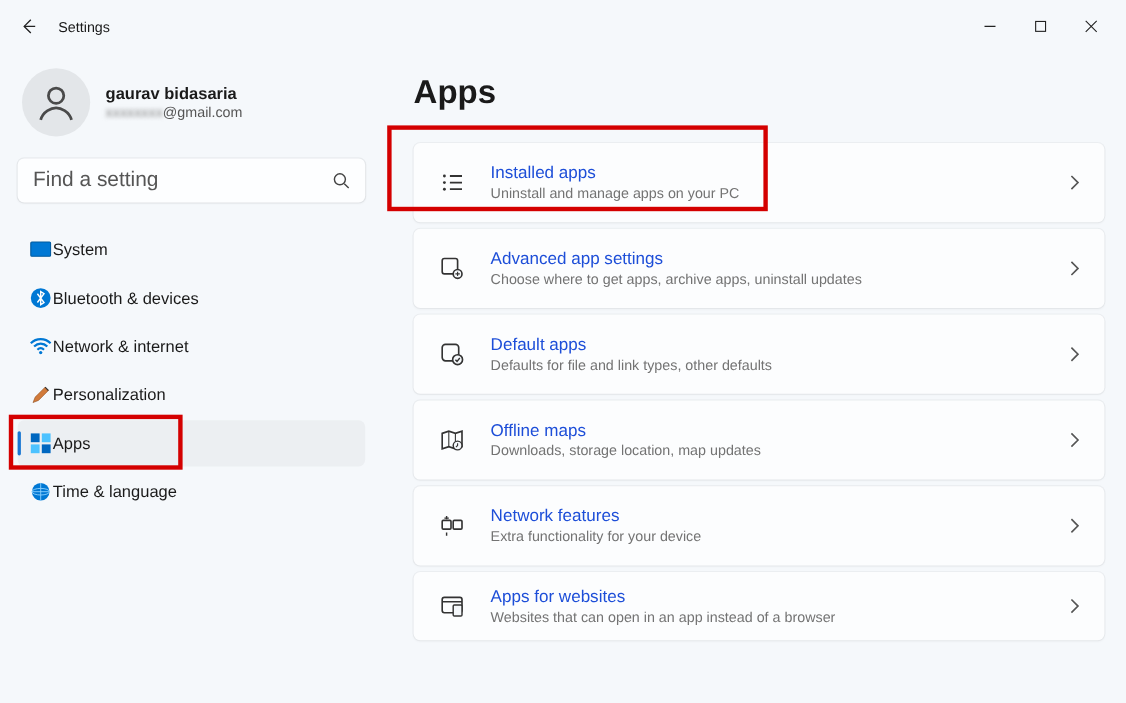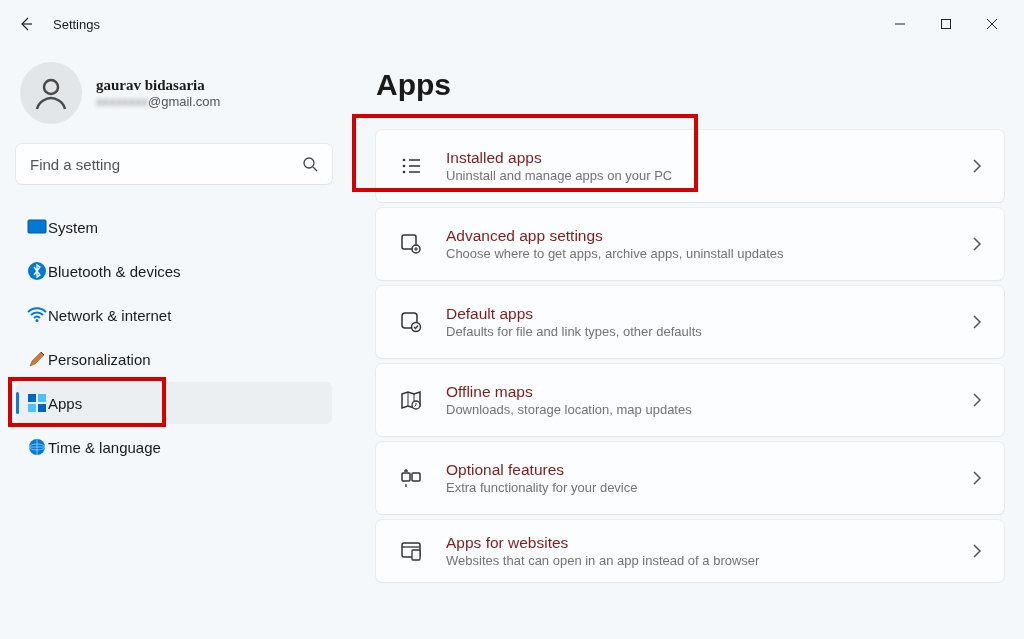--- a/index.html
+++ b/index.html
@@ -9,46 +9,46 @@
   .back { width: 34px; height: 34px; display:flex; align-items:center; justify-content:center; border-radius:4px; }
   .title { font-size: 13px; margin-left: 10px; }
   .wincontrols { margin-left: auto; display: flex; gap: 0; }
   .winbtn { width: 46px; height: 32px; display:flex; align-items:center; justify-content:center; }
   
   .content { display: flex; padding: 0 16px 0 16px; height: calc(100% - 48px); }
   
   .sidebar { width: 340px; padding-right: 24px; padding-top: 14px; }
   .profile { display:flex; align-items:center; gap: 14px; margin-bottom: 20px; padding-left: 4px; }
   .avatar { width: 62px; height: 62px; border-radius: 50%; background:#e3e6e9; display:flex; align-items:center; justify-content:center; }
-  .profile-text .name { font-size: 15px; font-weight: 600; font-family: Liberation Serif, serif; }
+  .profile-text .name { font-size: 15px; font-weight: 600; }
   .profile-text .email { font-size: 13px; color: #555; }
   .email .blur { filter: blur(2px); color:#888; }
   
   .searchbox { position: relative; margin-bottom: 22px; }
-  .searchbox input { width: 100%; height: 40px; border-radius: 6px; border: none; background:#fdfeff; padding: 0 42px 0 14px; font-size: 15px; box-shadow: 0 0 0 1px rgba(0,0,0,.05), 0 1px 2px rgba(0,0,0,.04); }
+  .searchbox input { width: 100%; height: 40px; border-radius: 6px; border: none; background:#fdfeff; padding: 0 42px 0 14px; font-size: 19px; box-shadow: 0 0 0 1px rgba(0,0,0,.05), 0 1px 2px rgba(0,0,0,.04); }
   .searchbox input::placeholder{ color:#555; }
   .searchbox .sicon { position:absolute; right:14px; top:50%; transform:translateY(-50%); }
   
   .navlist { display:flex; flex-direction:column; gap: 2px; }
   .navitem { display:flex; align-items:center; height: 42px; padding: 0 10px; border-radius: 6px; cursor:pointer; position:relative; }
   .navitem .nicon { width:22px; height:22px; display:flex; align-items:center; justify-content:center; }
   .navitem .nlabel { font-size: 15px; }
   .navitem.sel { background:#eceff2; }
   .navitem.sel::before{ content:""; position:absolute; left:0; top:10px; bottom:10px; width:3px; background:#1976d2; border-radius:3px; }
   
   .annot-nav { position:absolute; border:4px solid #d40000; pointer-events:none; }
   
   .main { flex: 1; padding-top: 20px; padding-left: 20px; padding-right: 4px; }
   .main h1 { font-size: 30px; font-weight: 600; margin-bottom: 28px; }
   
   .cards { display:flex; flex-direction:column; gap: 6px; }
   .card { background:#fcfdfe; border-radius:6px; box-shadow: 0 0 0 1px rgba(0,0,0,.04), 0 1px 2px rgba(0,0,0,.03); height:72px; display:flex; align-items:center; padding: 0 22px; gap: 22px; cursor:pointer; }
   .card .cicon { width:26px; height:26px; display:flex; align-items:center; justify-content:center; color:#333; }
   .card .ctext { flex:1; }
-  .card .ctitle { font-size: 15.5px; color:#7f1d1d; }
+  .card .ctitle { font-size: 15.5px; color:#1d4ed8; }
   .card .csub { font-size: 13px; color:#737373; margin-top:1px; }
   .card .chev { color:#555; }
   
   .annot-card { border:4px solid #d40000; position:absolute; pointer-events:none; }
   
   svg { display:block; }
 </style>
 </head>
 <body>
 
@@ -260,21 +260,21 @@
       <div class="card">
         <span class="cicon">
             <svg width="22" height="22" viewBox="0 0 22 22">
               <rect x="2" y="6" width="8" height="8" rx="1" fill="none" stroke="#333" stroke-width="1.5"></rect>
               <rect x="12" y="6" width="8" height="8" rx="1" fill="none" stroke="#333" stroke-width="1.5"></rect>
               <path d="M6 2v3M6 17v3" stroke="#333" stroke-width="1.3"></path>
               <path d="M4 4h4" stroke="#333" stroke-width="1.3"></path>
             </svg>
           </span>
         <div class="ctext">
-            <div class="ctitle">Optional features</div>
+            <div class="ctitle">Network features</div>
             <div class="csub">Extra functionality for your device</div>
           </div>
         <span class="chev">
             <svg width="10" height="14" viewBox="0 0 10 14">
               <path d="M2 1l6 6-6 6" stroke="#555" stroke-width="1.5" fill="none"></path>
             </svg>
           </span>
       </div>
 
       <div class="card" style="height:62px;">

